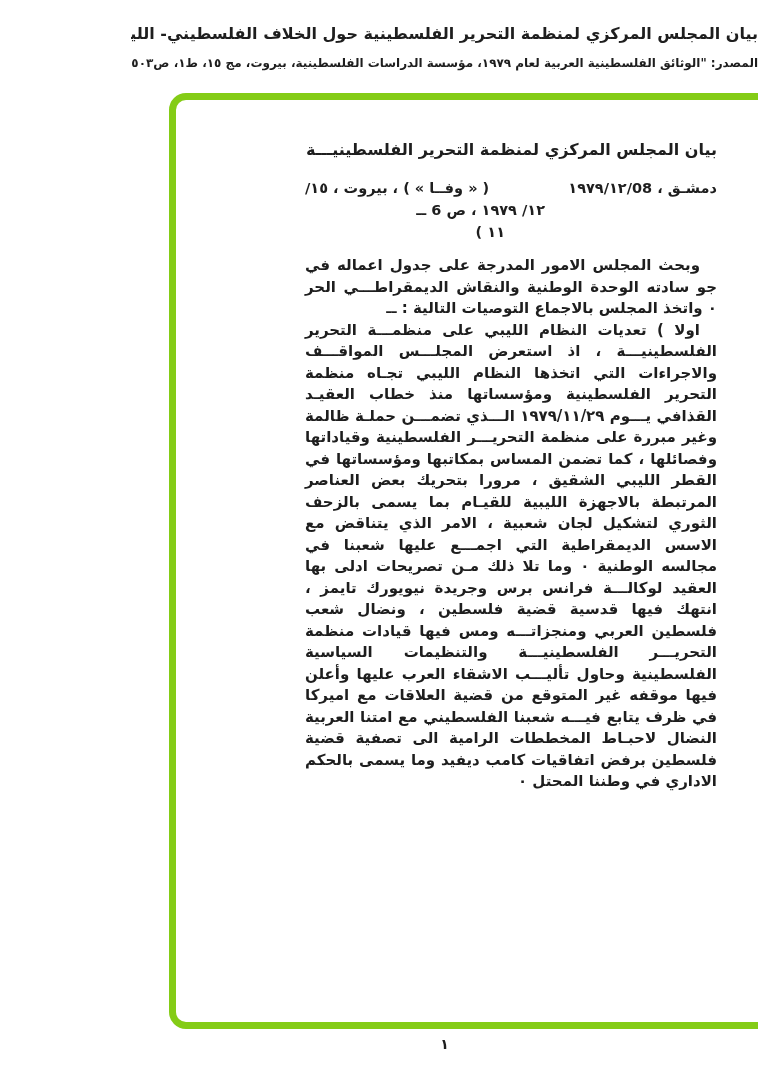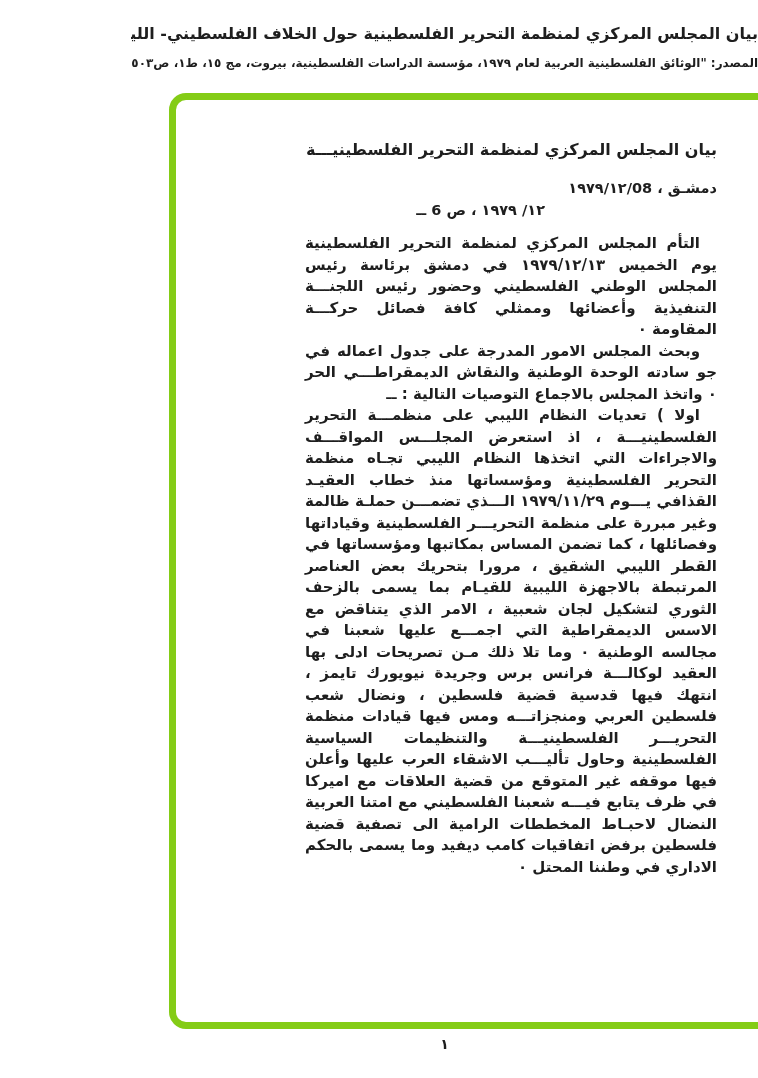--- a/index.html
+++ b/index.html
@@ -61,26 +61,27 @@
   <div class="doc-frame">
     <div class="doc-content">
 
       <div class="doc-title">
         <div>بيان المجلس المركزي لمنظمة التحرير الفلسطينيـــة</div>
       </div>
 
       <div class="dateline">
         <div class="dateline-line-1">
           <span>دمشـق ، ١٩٧٩/١٢/08</span>
+          <span>( « وفــا » ) ، بيروت ، ١٥/</span>
         </div>
         <div class="dateline-line-2">١٢/ ١٩٧٩ ، ص 6 ــ</div>
+        <div class="dateline-line-3">١١ )</div>
       </div>
 
       <div class="doc-body">
-        <p>التأم المجلس المركزي لمنظمة التحرير الفلسطينية يوم الخميس ١٩٧٩/١٢/١٣ في دمشق برئاسة رئيس المجلس الوطني الفلسطيني وحضور رئيس اللجنـــة التنفيذية وأعضائها وممثلي كافة فصائل حركـــة المقاومة ٠</p>
         <p>وبحث المجلس الامور المدرجة على جدول اعماله في جو سادته الوحدة الوطنية والنقاش الديمقراطـــي الحر ٠ واتخذ المجلس بالاجماع التوصيات التالية : ــ</p>
         <p>اولا ) تعديات النظام الليبي على منظمـــة التحرير الفلسطينيـــة ، اذ استعرض المجلـــس المواقـــف والاجراءات التي اتخذها النظام الليبي تجـاه منظمة التحرير الفلسطينية ومؤسساتها منذ خطاب العقيـد القذافي يـــوم ١٩٧٩/١١/٢٩ الـــذي تضمـــن حملـة ظالمة وغير مبررة على منظمة التحريـــر الفلسطينية وقياداتها وفصائلها ، كما تضمن المساس بمكاتبها ومؤسساتها في القطر الليبي الشقيق ، مرورا بتحريك بعض العناصر المرتبطة بالاجهزة الليبية للقيـام بما يسمى بالزحف الثوري لتشكيل لجان شعبية ، الامر الذي يتناقض مع الاسس الديمقراطية التي اجمـــع عليها شعبنا في مجالسه الوطنية ٠ وما تلا ذلك مـن تصريحات ادلى بها العقيد لوكالـــة فرانس برس وجريدة نيويورك تايمز ، انتهك فيها قدسية قضية فلسطين ، ونضال شعب فلسطين العربي ومنجزاتـــه ومس فيها قيادات منظمة التحريـــر الفلسطينيـــة والتنظيمات السياسية الفلسطينية وحاول تأليـــب الاشقاء العرب عليها وأعلن فيها موقفه غير المتوقع من قضية العلاقات مع اميركا في ظرف يتابع فيـــه شعبنا الفلسطيني مع امتنا العربية النضال لاحبـاط المخططات الرامية الى تصفية قضية فلسطين برفض اتفاقيات كامب ديفيد وما يسمى بالحكم الاداري في وطننا المحتل ٠</p>
       </div>
 
     </div>
   </div>
 
   <div class="page-number">١</div>
 
 </div>

